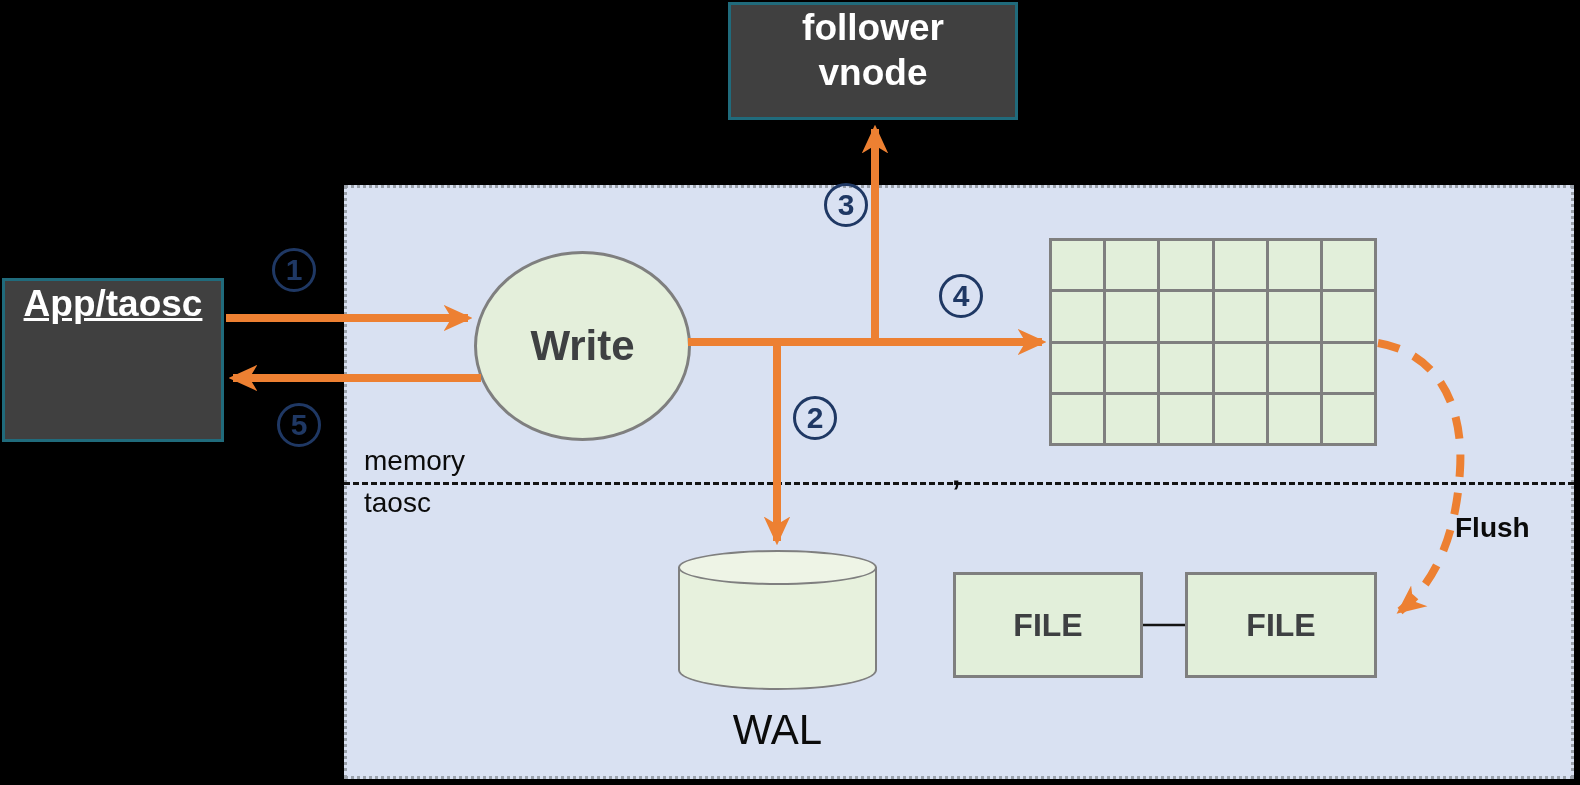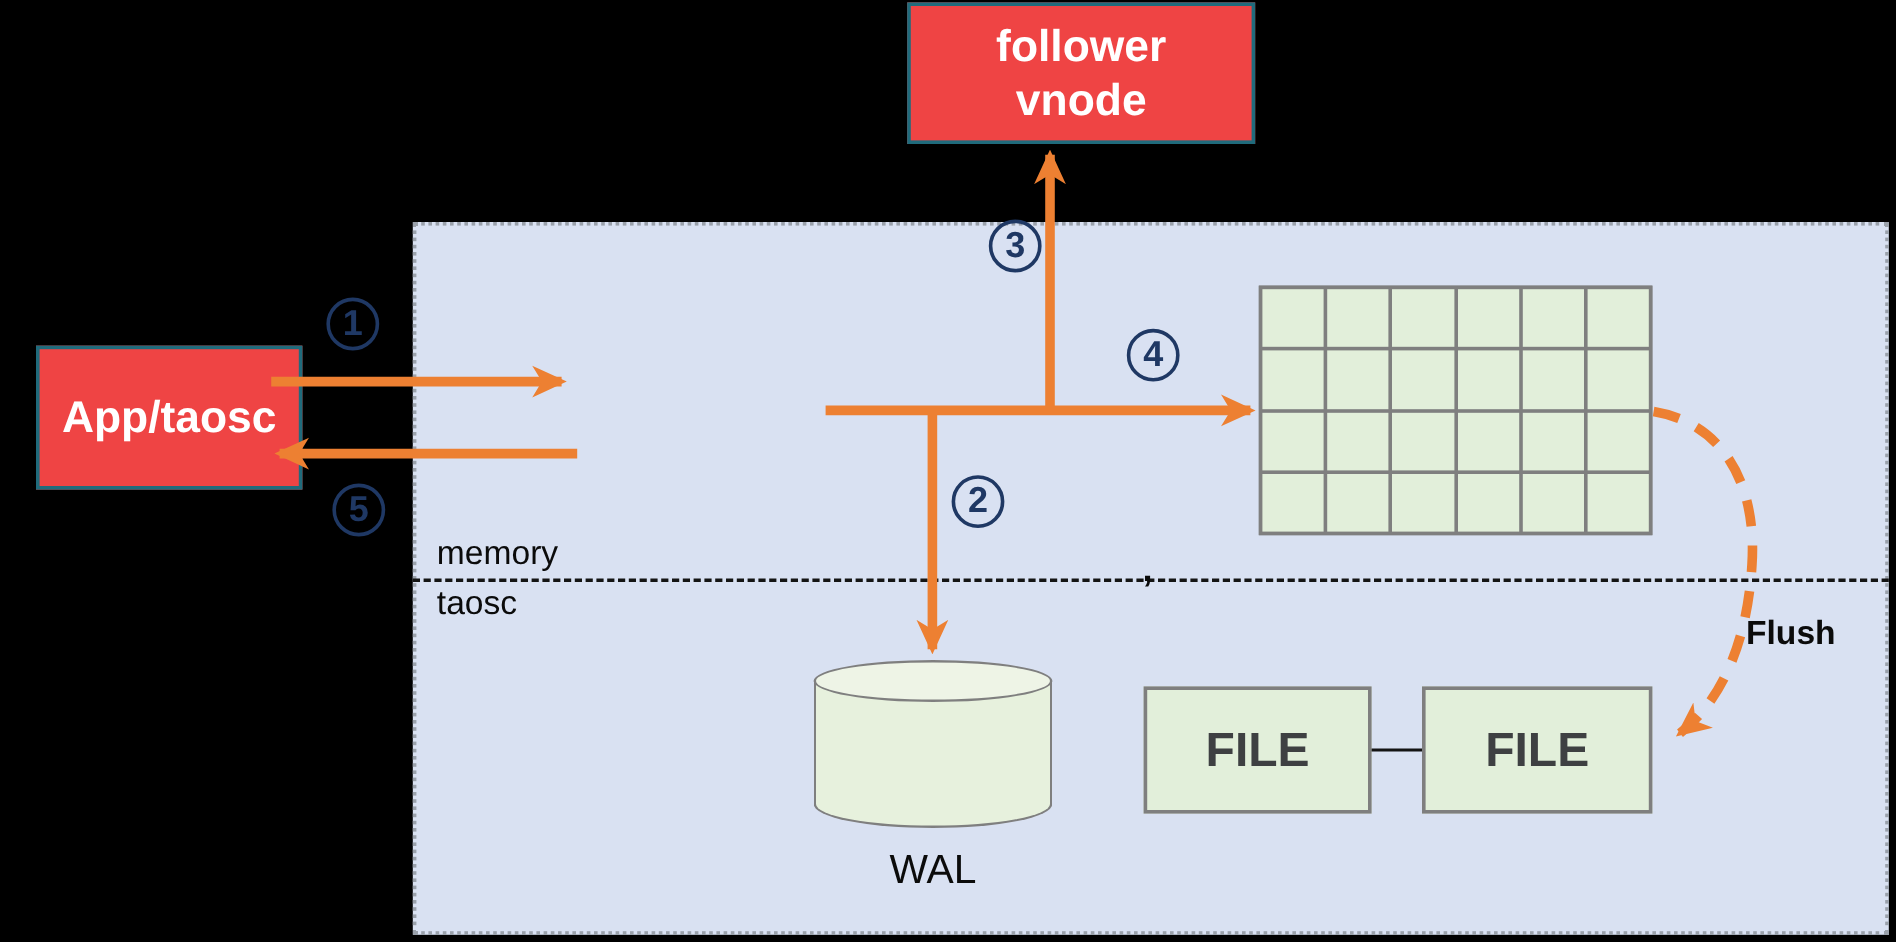--- a/index.html
+++ b/index.html
@@ -7,26 +7,26 @@
     position:relative;width:1580px;height:785px;background:#000;overflow:hidden;
     font-family:"Liberation Sans",sans-serif;
   }
   
   .leader-rect{
     position:absolute;left:344px;top:185px;width:1230px;height:594px;
     box-sizing:border-box;background:#D9E1F2;border:3px dotted #9aa1ab;
   }
   
   .blue-node{
-    position:absolute;box-sizing:border-box;background:#ef4444;border:3px solid #206B7C;
-    display:flex;align-items:center;justify-content:center;text-align:center;
-    color:#fff;font-weight:bold;font-size:37px;line-height:1.22;white-space:pre-line;margin-left:28px;
+    position:absolute;box-sizing:border-box;background:#404040;border:3px solid #206B7C;
+    display:flex;align-items:flex-start;justify-content:center;text-align:center;
+    color:#fff;font-weight:bold;font-size:37px;line-height:1.22;white-space:pre-line;
   }
   .follower{left:728px;top:2px;width:290px;height:118px;}
-  .app{left:2px;top:288px;width:222px;height:120px;}
+  .app{left:2px;top:278px;width:222px;height:164px;text-decoration:underline;}
   
   .write-circle{
     position:absolute;left:474px;top:251px;width:217px;height:190px;box-sizing:border-box;
     background:#E4EFDB;border:3px solid #7F7F7F;border-radius:50%;
     display:flex;align-items:center;justify-content:center;
     color:#3E4042;font-weight:bold;font-size:42px;
   }
   
   .mem-grid{
     position:absolute;left:1049px;top:238px;width:328px;height:208px;box-sizing:border-box;
@@ -43,34 +43,34 @@
   }
   .wal-top{
     position:absolute;left:0;top:0;width:199px;height:35px;box-sizing:border-box;
     background:#EEF4E6;border:2.5px solid #7F7F7F;border-radius:50%;
   }
   
   .file-box{
     position:absolute;top:572px;width:190px;height:106px;box-sizing:border-box;
     background:#E2EFDA;border:3px solid #7F7F7F;
     display:flex;align-items:center;justify-content:center;
-    color:#3E4042;font-weight:bold;font-size:40px;
+    color:#3E4042;font-weight:bold;font-size:32px;
   }
   .file-left{left:953px;}
   .file-right{left:1185px;width:192px;}
   
   .mem-disk-line{
     position:absolute;left:344px;top:482px;width:1230px;height:0;
     border-top:3px dashed #141414;
   }
   
   .plain-label{position:absolute;color:#0b0b0b;font-size:28px;white-space:nowrap;}
   .lbl-memory{left:364px;top:445px;}
   .lbl-disk{left:364px;top:487px;}
-  .lbl-wal{left:700px;top:706px;width:155px;text-align:center;font-size:34px;}
+  .lbl-wal{left:700px;top:706px;width:155px;text-align:center;font-size:42px;}
   .lbl-flush{left:1455px;top:512px;font-weight:bold;}
   .lbl-leader{left:1337px;top:714px;}
   .lbl-comma{left:952px;top:458px;font-size:30px;font-weight:bold;}
   
   .badge{
     position:absolute;width:44px;height:44px;box-sizing:border-box;
     border:3px solid #1F3864;border-radius:50%;
     display:flex;align-items:center;justify-content:center;
     color:#1F3864;font-size:30px;font-weight:600;background:transparent;
   }
@@ -131,20 +131,23 @@
   </div>
 
   <div class="blue-node follower">
     <span>follower
 vnode</span>
   </div>
   <div class="blue-node app">
     <span>App/taosc</span>
   </div>
 
+  <div class="write-circle">
+    <span>Write</span>
+  </div>
 
   <svg class="arrow-layer" viewBox="0 0 1580 785" xmlns="http://www.w3.org/2000/svg">
     <defs>
       <marker id="ah" viewBox="0 0 10 10" refX="8.5" refY="5" markerWidth="3.6" markerHeight="3.6" orient="auto" markerUnits="strokeWidth">
         <path d="M0,0.4 L10,5 L0,9.6 L2.8,5 Z" fill="#ED8032"></path>
       </marker>
     </defs>
 
     <path d="M226,318 L468,318" stroke="#ED8032" stroke-width="8" fill="none" marker-end="url(#ah)"></path>
 

